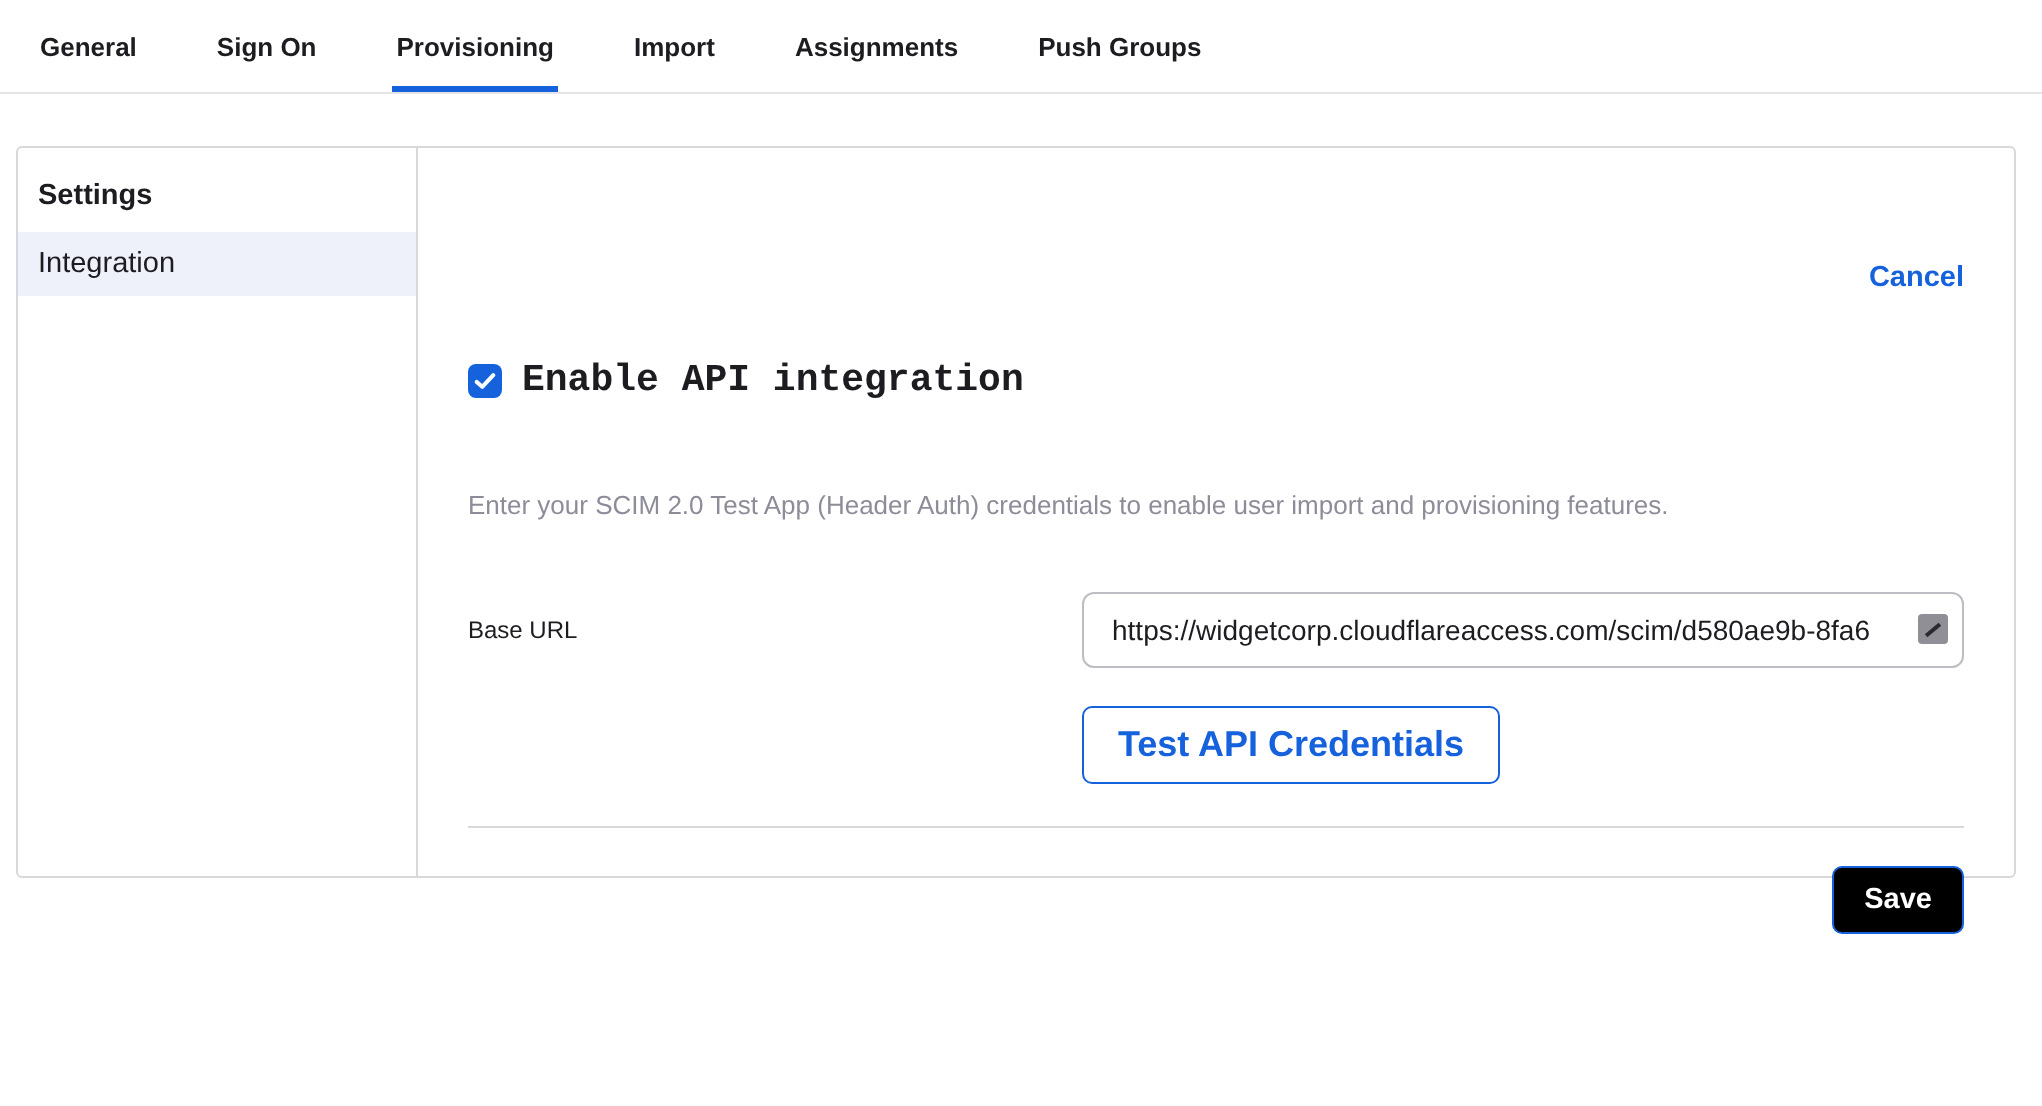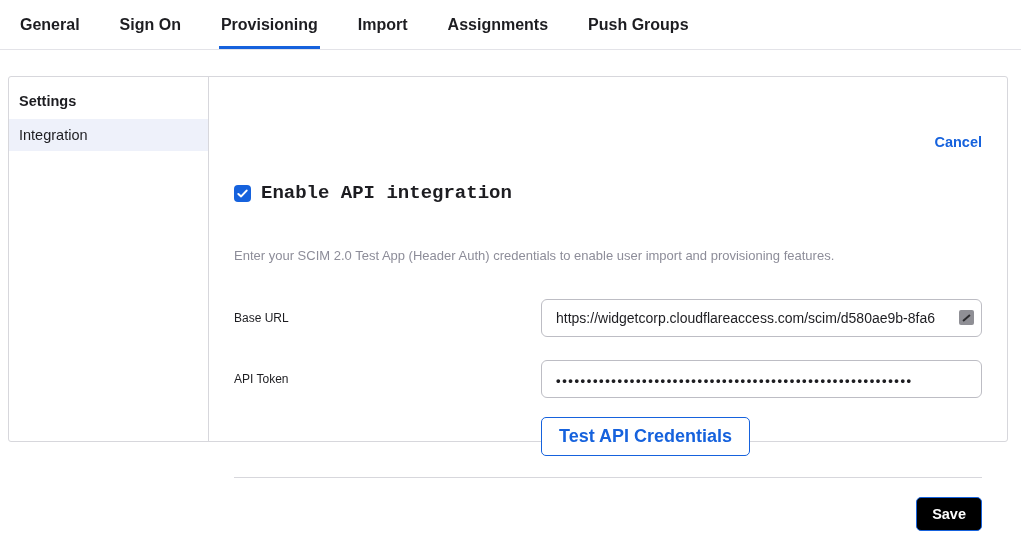--- a/index.html
+++ b/index.html
@@ -2,21 +2,21 @@
 <html><head>
 <meta charset="utf-8">
 <style>
   * { margin:0; padding:0; box-sizing:border-box; }
   html,body { background:#fff; width:1021px; height:553px;
     font-family:"Liberation Sans", sans-serif; color:#1d1d21; overflow:hidden; }
 
   
   .tabbar { display:flex; gap:36px; padding:14px 0 0 18px;
     border-bottom:1px solid #e3e3e8; }
-  .tab { font-size:16px; font-weight:700; color:#1d1d21; padding:2px 2px 12px 2px;
+  .tab { font-size:13px; font-weight:700; color:#1d1d21; padding:2px 2px 12px 2px;
     border-bottom:3px solid transparent; cursor:pointer; white-space:nowrap; }
   .tab.active { border-bottom-color:#1662dd; }
 
   
   .card { margin:26px 13px 0 8px; height:366px; display:flex;
     border:1px solid #d7d7dc; border-radius:3px; background:#fff; }
 
   
   .sidebar { width:200px; border-right:1px solid #d7d7dc; padding-top:8px; }
   .sidebar-header { font-size:14.5px; font-weight:700; padding:8px 10px 10px 10px; }
@@ -103,26 +103,20 @@
     <p class="description">Enter your SCIM 2.0 Test App (Header Auth) credentials to enable user import and provisioning features.</p>
 
     <div class="field-row base">
       <label class="field-label">Base URL</label>
       <span class="input-wrap">
         <input class="text-input" type="text" value="https://widgetcorp.cloudflareaccess.com/scim/d580ae9b-8fa6" style="">
         <span class="overflow-marker"></span>
       </span>
     </div>
 
-    <div class="field-row token">
-      <label class="field-label">API Token</label>
-      <span class="input-wrap">
-        <input class="text-input token-input" type="text" value="••••••••••••••••••••••••••••••••••••••••••••••••••••••••••" style="">
-      </span>
-    </div>
 
     <div class="test-row" style="text-align:right;">
       <span style="display:inline-block; width:441px; text-align:left;">
         <button class="test-btn">Test API Credentials</button>
       </span>
     </div>
 
     <hr class="divider">
 
     <div class="save-row">

